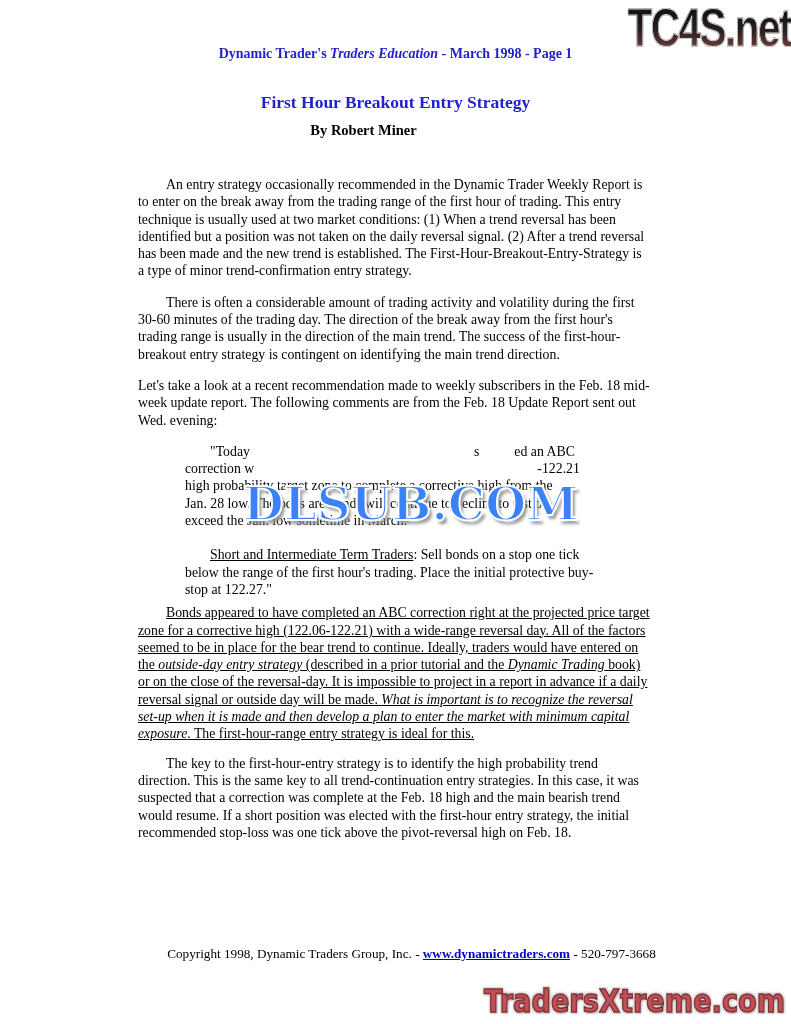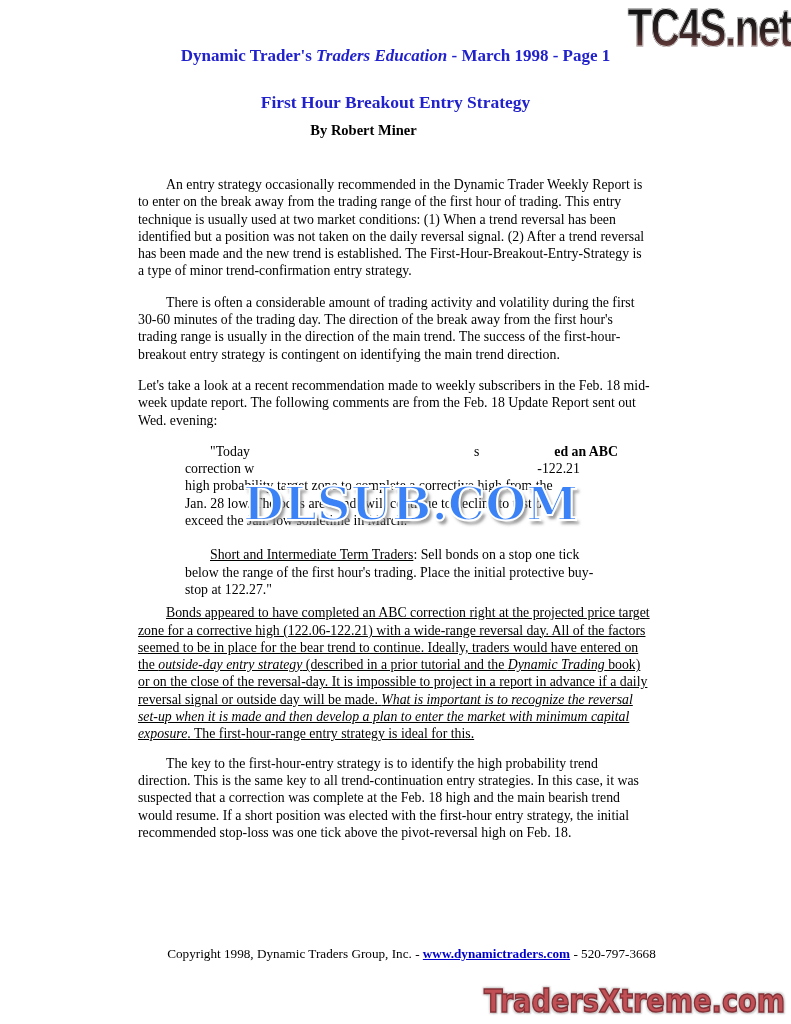--- a/index.html
+++ b/index.html
@@ -22,21 +22,21 @@
     background:linear-gradient(180deg,#141414 30%, #2b1f1f 55%, #7a4443 92%);
     -webkit-background-clip:text; background-clip:text;
     color:transparent;
     -webkit-text-stroke:1px #d6d6d6;
     white-space:nowrap;
   }
 
   
   .header-line {
     position:absolute; top:46px; left:0; width:791px;
-    text-align:center; font-weight:bold; font-size:17px;
+    text-align:center; font-weight:bold; font-size:14px;
     color:#2222cc; white-space:nowrap;
   }
   .doc-title {
     position:absolute; top:92px; left:0; width:791px;
     text-align:center; font-weight:bold; font-size:17.5px;
     color:#2222cc;
   }
   .byline {
     position:absolute; top:122px; left:0; width:727px;
     text-align:center; font-weight:bold; font-size:14.5px;
@@ -57,21 +57,21 @@
   }
   .it { font-style:italic; }
   .ul { text-decoration:underline;text-align:right; }
 
   
   .quote { margin:0 0 0 47px; width:420px; }
   .quote1 { margin-bottom:17px; }
   .qline { white-space:nowrap; }
   .qi { margin-left:25px; }
   .gap-mid { margin-left:224px; }
-  .gap-end1 { margin-left:75px;font-weight:bold; }
+  .gap-end1 { margin-left:35px; }
   .gap-end2 { margin-left:283px; }
   .quote2 { text-indent:25px; margin-bottom:6px; }
   .p4 { margin-bottom:12px !important;text-decoration:underline; }
 
   
   .dlsub {
     position:absolute; left:243px; top:480px;
     font-family:"DejaVu Serif", serif;
     font-weight:bold; font-size:47px; line-height:47px;
     color:#3b82f6;

